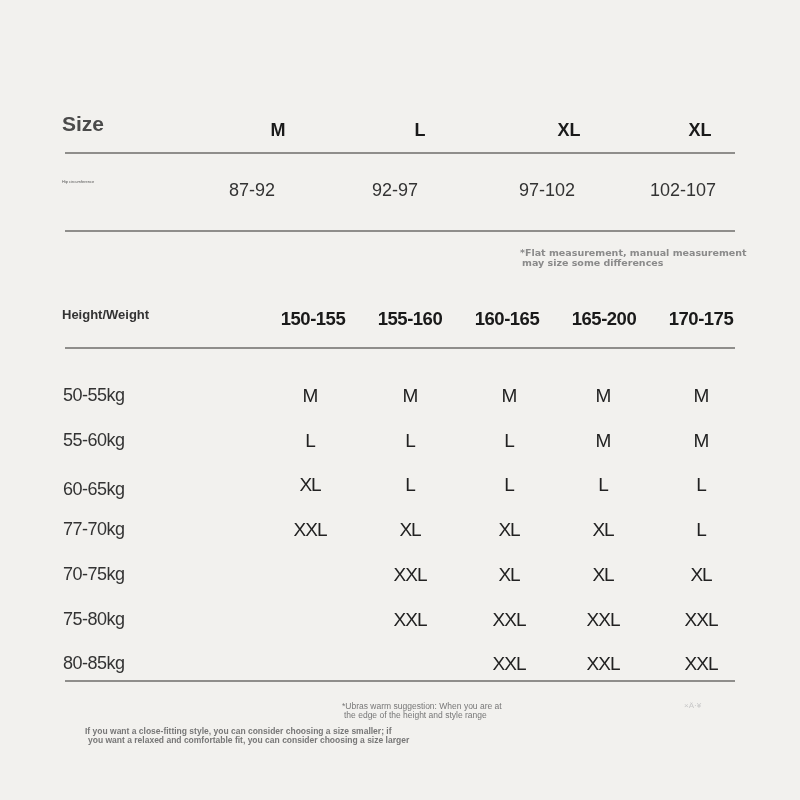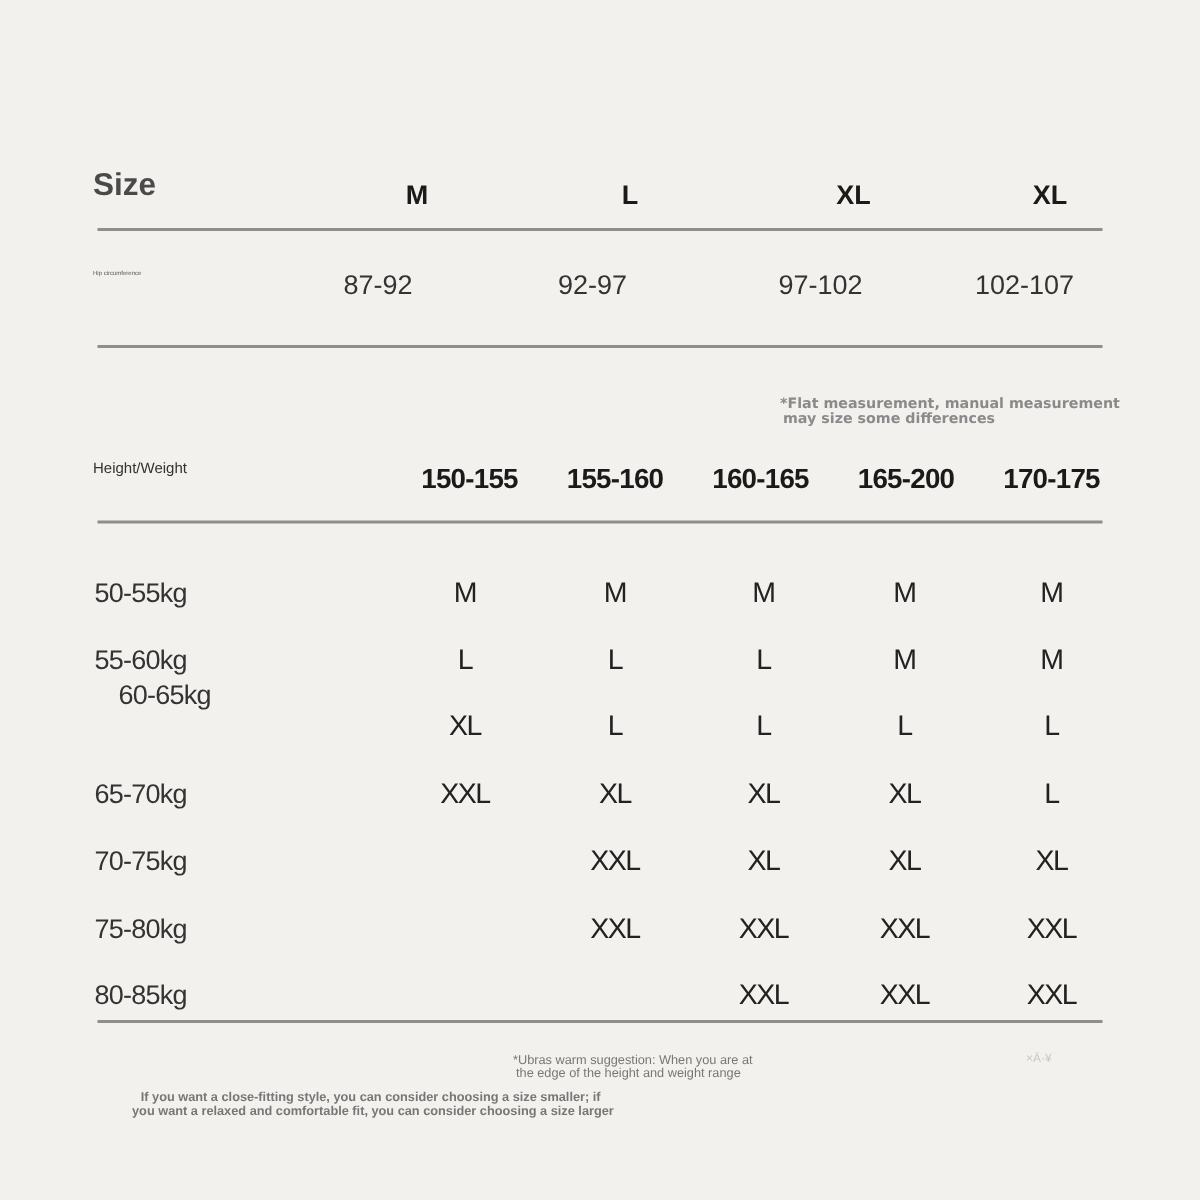--- a/index.html
+++ b/index.html
@@ -4,27 +4,27 @@
 <style>
   html, body { margin:0; padding:0; }
   body { width:800px; height:800px; background:#f2f1ee; position:relative; overflow:hidden;
          font-family:"Liberation Sans", sans-serif; color:#1a1a1a; }
   .abs { position:absolute; }
   .rule { position:absolute; left:65px; width:670px; height:2px; background:#8f8e8b; }
   .size-title { left:62px; top:112px; font-size:21px; font-weight:bold; color:#4a4a4a; }
   .size-head { top:120px; font-size:18px; font-weight:bold; text-align:center; width:90px; }
   .hip-label { left:62px; top:179px; font-size:4px; color:#555; }
   .hip-val { top:180px; font-size:18px; width:100px; color:#333; }
-  .note1 { left:520px; top:248px; font-size:9.5px; font-weight:bold; color:#8a8a8a; line-height:10px; font-family:"DejaVu Sans", sans-serif;margin-top:17px; }
-  .hw-label { left:62px; top:307px; font-size:10px; font-weight:normal; color:#333; }
+  .note1 { left:520px; top:248px; font-size:9.5px; font-weight:bold; color:#8a8a8a; line-height:10px; font-family:"DejaVu Sans", sans-serif; }
+  .hw-label { left:62px; top:307px; font-size:13px; font-weight:bold; color:#333; }
   .hw-head { top:308px; font-size:18.5px; font-weight:bold; text-align:center; width:90px; letter-spacing:-0.5px; }
   .row-label { left:63px; font-size:18px; color:#333; letter-spacing:-0.5px; }
   .cell { font-size:19px; text-align:center; width:80px; color:#222; letter-spacing:-1px; }
   .note2 { left:342px; top:702px; font-size:8.5px; color:#777; line-height:9px; font-weight:normal; }
-  .note3 { left:85px; top:727px; font-size:8.5px; color:#777; line-height:9px; font-weight:bold;text-align:center; }
+  .note3 { left:85px; top:727px; font-size:8.5px; color:#777; line-height:9px; font-weight:bold; }
   .note-faint { left:684px; top:701px; font-size:8px; color:#c8c8c8; }
 </style>
 </head>
 <body>
 
 <div class="abs size-title">Size</div>
 <div class="abs size-head" style="left:233px">M</div>
 <div class="abs size-head" style="left:375px">L</div>
 <div class="abs size-head" style="left:524px">XL</div>
 <div class="abs size-head" style="left:655px">XL</div>
@@ -56,27 +56,27 @@
     <div class="abs cell" style="top: 385px; left: 370px;">M</div>
     <div class="abs cell" style="top: 385px; left: 469px;">M</div>
     <div class="abs cell" style="top: 385px; left: 563px;">M</div>
     <div class="abs cell" style="top: 385px; left: 661px;">M</div>
     <div class="abs row-label" style="top: 429.7px;">55-60kg</div>
     <div class="abs cell" style="top: 429.7px; left: 270px;">L</div>
     <div class="abs cell" style="top: 429.7px; left: 370px;">L</div>
     <div class="abs cell" style="top: 429.7px; left: 469px;">L</div>
     <div class="abs cell" style="top: 429.7px; left: 563px;">M</div>
     <div class="abs cell" style="top: 429.7px; left: 661px;">M</div>
-    <div class="abs row-label" style="top: 453px; margin-left: 16px;">60-65kg</div>
+    <div class="abs row-label" style="top: 479px;">60-65kg</div>
     <div class="abs cell" style="top: 474.4px; left: 270px;">XL</div>
     <div class="abs cell" style="top: 474.4px; left: 370px;">L</div>
     <div class="abs cell" style="top: 474.4px; left: 469px;">L</div>
     <div class="abs cell" style="top: 474.4px; left: 563px;">L</div>
     <div class="abs cell" style="top: 474.4px; left: 661px;">L</div>
-    <div class="abs row-label" style="top: 519.1px;">65-70kg</div>
+    <div class="abs row-label" style="top: 519.1px;">77-70kg</div>
     <div class="abs cell" style="top: 519.1px; left: 270px;">XXL</div>
     <div class="abs cell" style="top: 519.1px; left: 370px;">XL</div>
     <div class="abs cell" style="top: 519.1px; left: 469px;">XL</div>
     <div class="abs cell" style="top: 519.1px; left: 563px;">XL</div>
     <div class="abs cell" style="top: 519.1px; left: 661px;">L</div>
     <div class="abs row-label" style="top: 563.8px;">70-75kg</div>
     <div class="abs cell" style="top: 563.8px; left: 270px;"></div>
     <div class="abs cell" style="top: 563.8px; left: 370px;">XXL</div>
     <div class="abs cell" style="top: 563.8px; left: 469px;">XL</div>
     <div class="abs cell" style="top: 563.8px; left: 563px;">XL</div>
@@ -92,19 +92,19 @@
     <div class="abs cell" style="top: 653.2px; left: 370px;"></div>
     <div class="abs cell" style="top: 653.2px; left: 469px;">XXL</div>
     <div class="abs cell" style="top: 653.2px; left: 563px;">XXL</div>
     <div class="abs cell" style="top: 653.2px; left: 661px;">XXL</div>
   </div>
 
 <div class="rule" style="top:680px"></div>
 
 <div class="abs note2">
   <div>*Ubras warm suggestion: When you are at</div>
-  <div style="padding-left:2px">the edge of the height and weight range</div>
+  <div style="padding-left:2px">the edge of the height and style range</div>
 </div>
 <div class="abs note-faint">×Ä·¥</div>
 <div class="abs note3">
   <div>If you want a close-fitting style, you can consider choosing a size smaller; if</div>
   <div style="padding-left:3px">you want a relaxed and comfortable fit, you can consider choosing a size larger</div>
 </div>
 
 </body></html>

